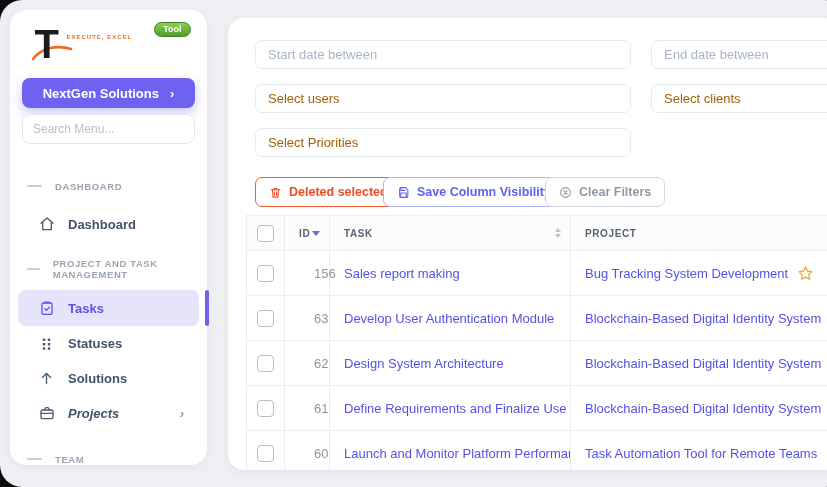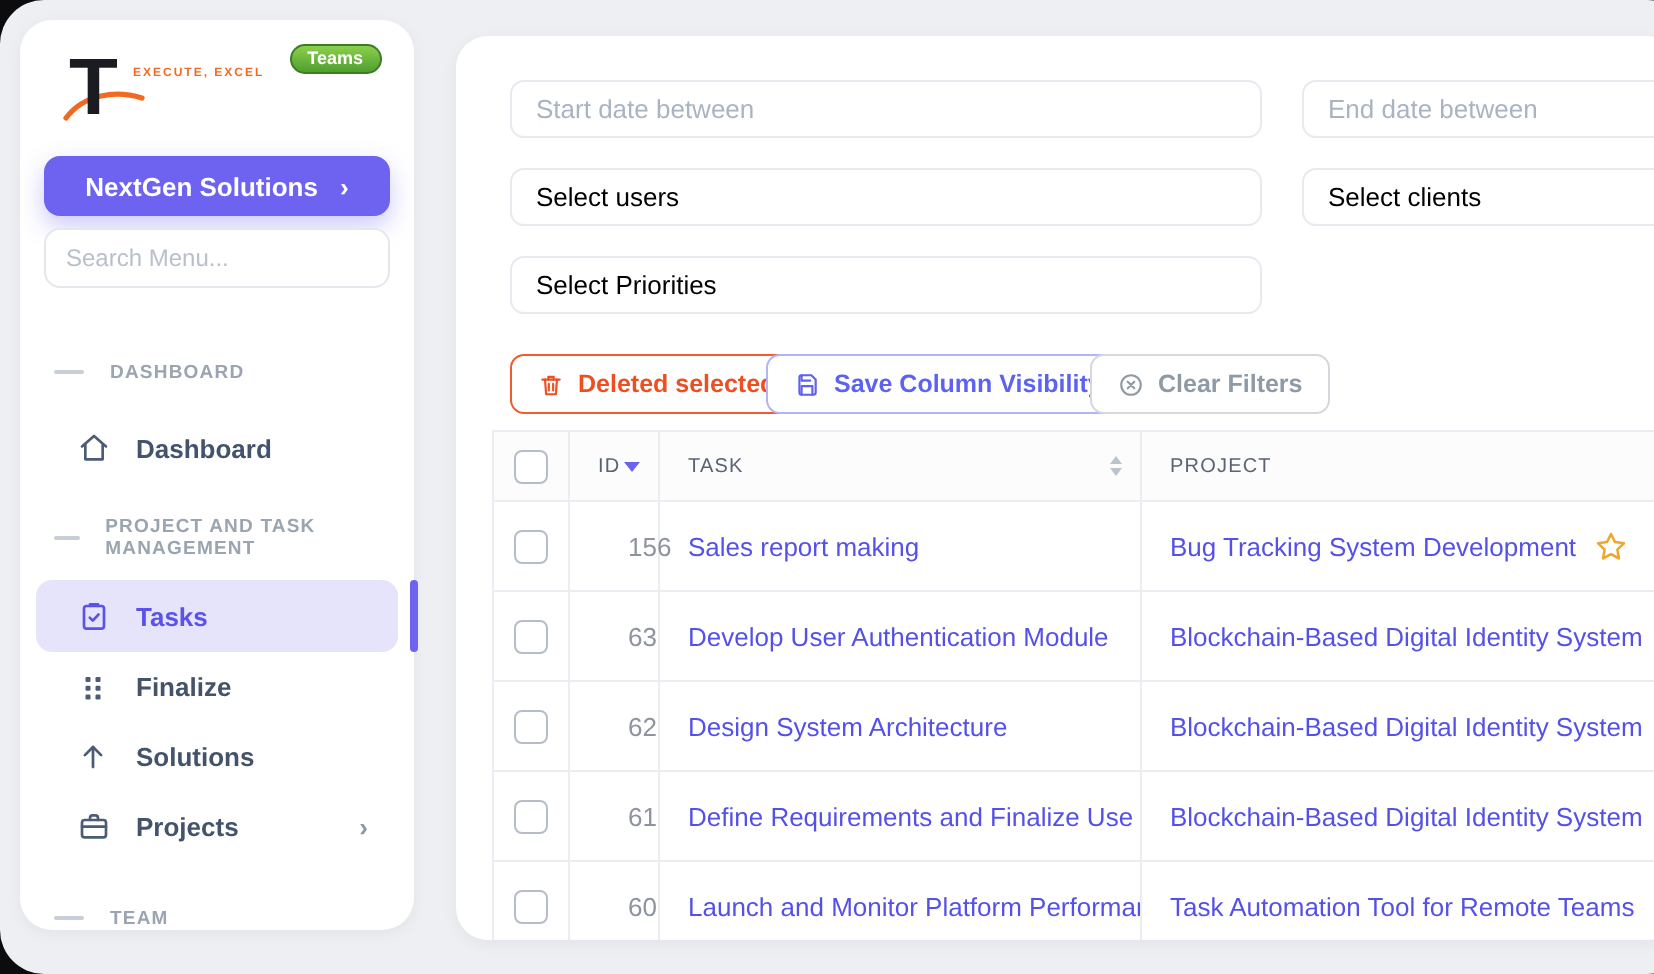--- a/index.html
+++ b/index.html
@@ -37,49 +37,49 @@
 
   .item{position:absolute;left:8px;width:181px;height:36px;display:flex;align-items:center;border-radius:8px;
     color:#43536b;font-size:13px;font-weight:600;cursor:pointer;}
   .item .ic{width:17px;height:17px;margin-left:20px;margin-right:13px;flex:0 0 auto;color:#4c5c74;display:flex;align-items:center;justify-content:center;}
   .item svg{display:block;}
   .item-dashboard{top:196px;}
   .item-tasks{top:280px;background:#e6e4fb;color:#5a52ea;}
   .item-tasks .ic{color:#5a52ea;}
   .item-statuses{top:315px;}
   .item-priorities{top:350px;}
-  .item-projects{top:385px;}
+  .item-projects{top:385px;font-style:italic;}
   .item-chev{margin-left:auto;margin-right:15px;color:#8b98a8;font-size:13px;font-weight:600;}
   .active-bar{position:absolute;right:-2px;top:280px;width:4px;height:36px;background:#6e63f1;border-radius:3px;}
 
   
   .main{position:absolute;left:228px;top:18px;width:612px;height:452px;background:#fff;border-radius:16px;overflow:hidden;box-shadow:0 2px 8px rgba(25,28,48,.05);}
   .finput{position:absolute;height:29px;border:1px solid #e7eaef;border-radius:7px;background:#fff;font-size:13px;
     padding:0 12px;box-sizing:border-box;outline:none;font-family:inherit;color:#4d7c0f;}
   input.finput::placeholder{color:#a9b4c3;}
-  div.finput{display:flex;align-items:center;color:#000000;cursor:pointer;}
+  div.finput{display:flex;align-items:center;color:#a16207;cursor:pointer;}
   .f-start{left:27px;top:22px;width:376px;}
   .f-end{left:423px;top:22px;width:376px;}
   .f-users{left:27px;top:66px;width:376px;}
   .f-clients{left:423px;top:66px;width:376px;}
   .f-prio{left:27px;top:110px;width:376px;}
 
   .tbtn{position:absolute;top:159px;height:30px;border-radius:7px;display:inline-flex;align-items:center;gap:7px;
     font-size:12.5px;font-weight:700;padding:0 13px;background:#fff;cursor:pointer;font-family:inherit;box-sizing:border-box;}
   .btn-delete{left:27px;border:1px solid #f15b2d;color:#ee4e20;}
   .btn-save{left:155px;border:1px solid #b0b5f8;color:#5d62f1;}
   .btn-clear{left:317px;border:1px solid #d4d8dd;color:#8f9aa7;}
   .tbtn svg{display:block;}
 
   
   .tablewrap{position:absolute;left:18px;top:197px;width:594px;}
   table{border-collapse:collapse;table-layout:fixed;width:594px;}
   col.c0{width:38px;} col.c1{width:45px;} col.c2{width:241px;} col.c3{width:270px;}
   th,td{border:1px solid #eaedf1;padding:0;box-sizing:border-box;}
-  th{height:35px;background:#fcfcfd;font-size:10px;font-weight:400;letter-spacing:.6px;color:#586373;text-align:left;}
+  th{height:35px;background:#fcfcfd;font-size:10px;font-weight:700;letter-spacing:.6px;color:#586373;text-align:left;}
   td{height:45px;font-size:13px;}
   .th-pad{padding-left:14px;}
   .th-flex{display:flex;align-items:center;justify-content:space-between;padding:0 9px 0 14px;}
   .cellcb{text-align:center;vertical-align:middle;}
   .cb{display:inline-block;width:15px;height:15px;border:1.6px solid #b6bdc8;border-radius:4px;background:#fff;cursor:pointer;vertical-align:middle;}
   .tri-down{width:0;height:0;border-left:4px solid transparent;border-right:4px solid transparent;border-top:5px solid #6a63f0;display:inline-block;}
   .tri-both{display:inline-flex;flex-direction:column;gap:2px;align-items:center;}
   .tri-both .up{width:0;height:0;border-left:3.5px solid transparent;border-right:3.5px solid transparent;border-bottom:4px solid #bcc3cd;}
   .tri-both .dn{width:0;height:0;border-left:3.5px solid transparent;border-right:3.5px solid transparent;border-top:4px solid #bcc3cd;}
   td.c-id{color:#8e949f;padding-left:29px;}
@@ -94,21 +94,21 @@
 <div class="frame">
 
   <aside class="sidebar">
     <div class="logo">
       <div class="logo-inner">
         <svg class="logo-swoosh" width="42" height="18" viewBox="0 0 42 18">
           <path d="M2 15 C 11 3, 27 1, 40 5" stroke="#f26a21" stroke-width="2.6" fill="none" stroke-linecap="round"></path>
         </svg>
         <span class="logo-t">T</span>
         <span class="logo-tag">EXECUTE, EXCEL</span>
-        <span class="logo-badge">Teams</span>
+        <span class="logo-badge">Tool</span>
       </div>
     </div>
 
     <button class="ws-btn">
       <span>NextGen Solutions</span>
       <span class="ws-chev">›</span>
     </button>
 
     <input class="search" type="text" placeholder="Search Menu..." style="">
 
@@ -147,21 +147,21 @@
       <span class="ic">
         <svg width="15" height="15" viewBox="0 0 24 24" fill="currentColor">
           <rect x="6" y="4" width="4" height="4" rx="1"></rect>
             <rect x="14" y="4" width="4" height="4" rx="1"></rect>
           <rect x="6" y="11" width="4" height="4" rx="1"></rect>
             <rect x="14" y="11" width="4" height="4" rx="1"></rect>
           <rect x="6" y="18" width="4" height="4" rx="1"></rect>
             <rect x="14" y="18" width="4" height="4" rx="1"></rect>
         </svg>
       </span>
-      <span>Finalize</span>
+      <span>Statuses</span>
     </div>
 
     <div class="item item-priorities">
       <span class="ic">
         <svg width="15" height="15" viewBox="0 0 24 24" fill="none" stroke="currentColor" stroke-width="2.2" stroke-linecap="round" stroke-linejoin="round">
           <path d="M12 20V4"></path>
             <path d="M5.5 10.5 12 4l6.5 6.5"></path>
         </svg>
       </span>
       <span>Solutions</span>

